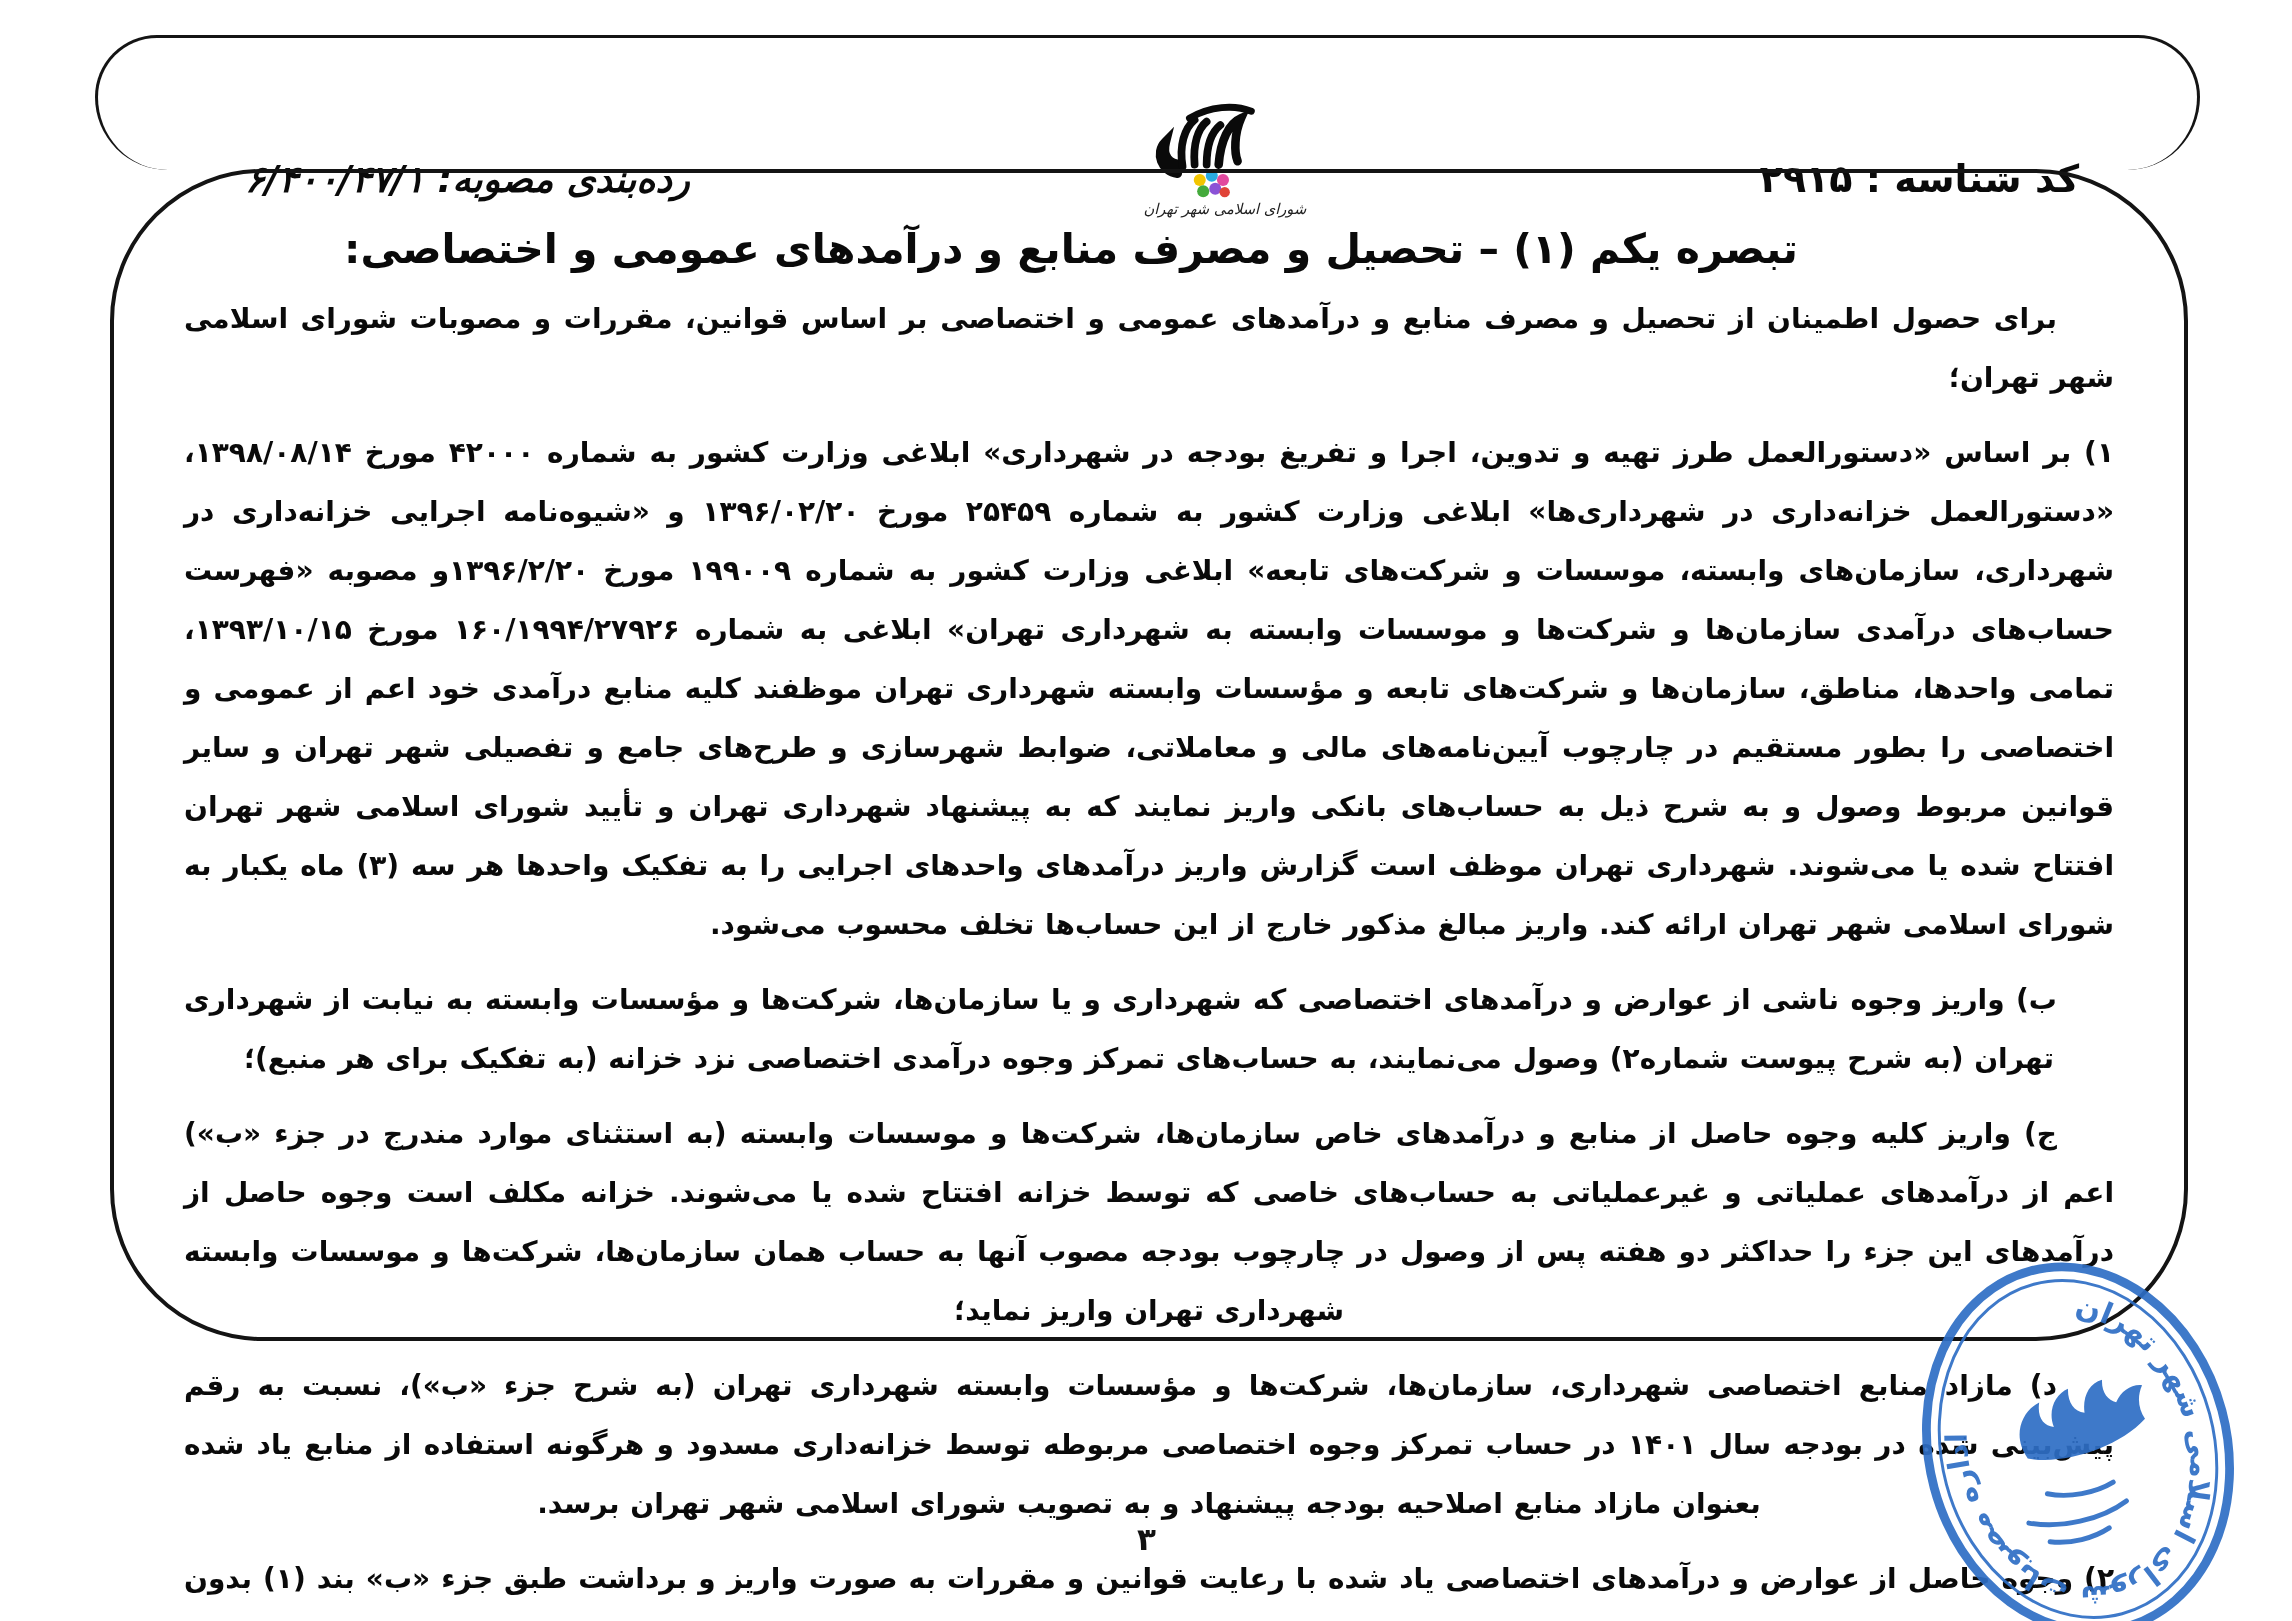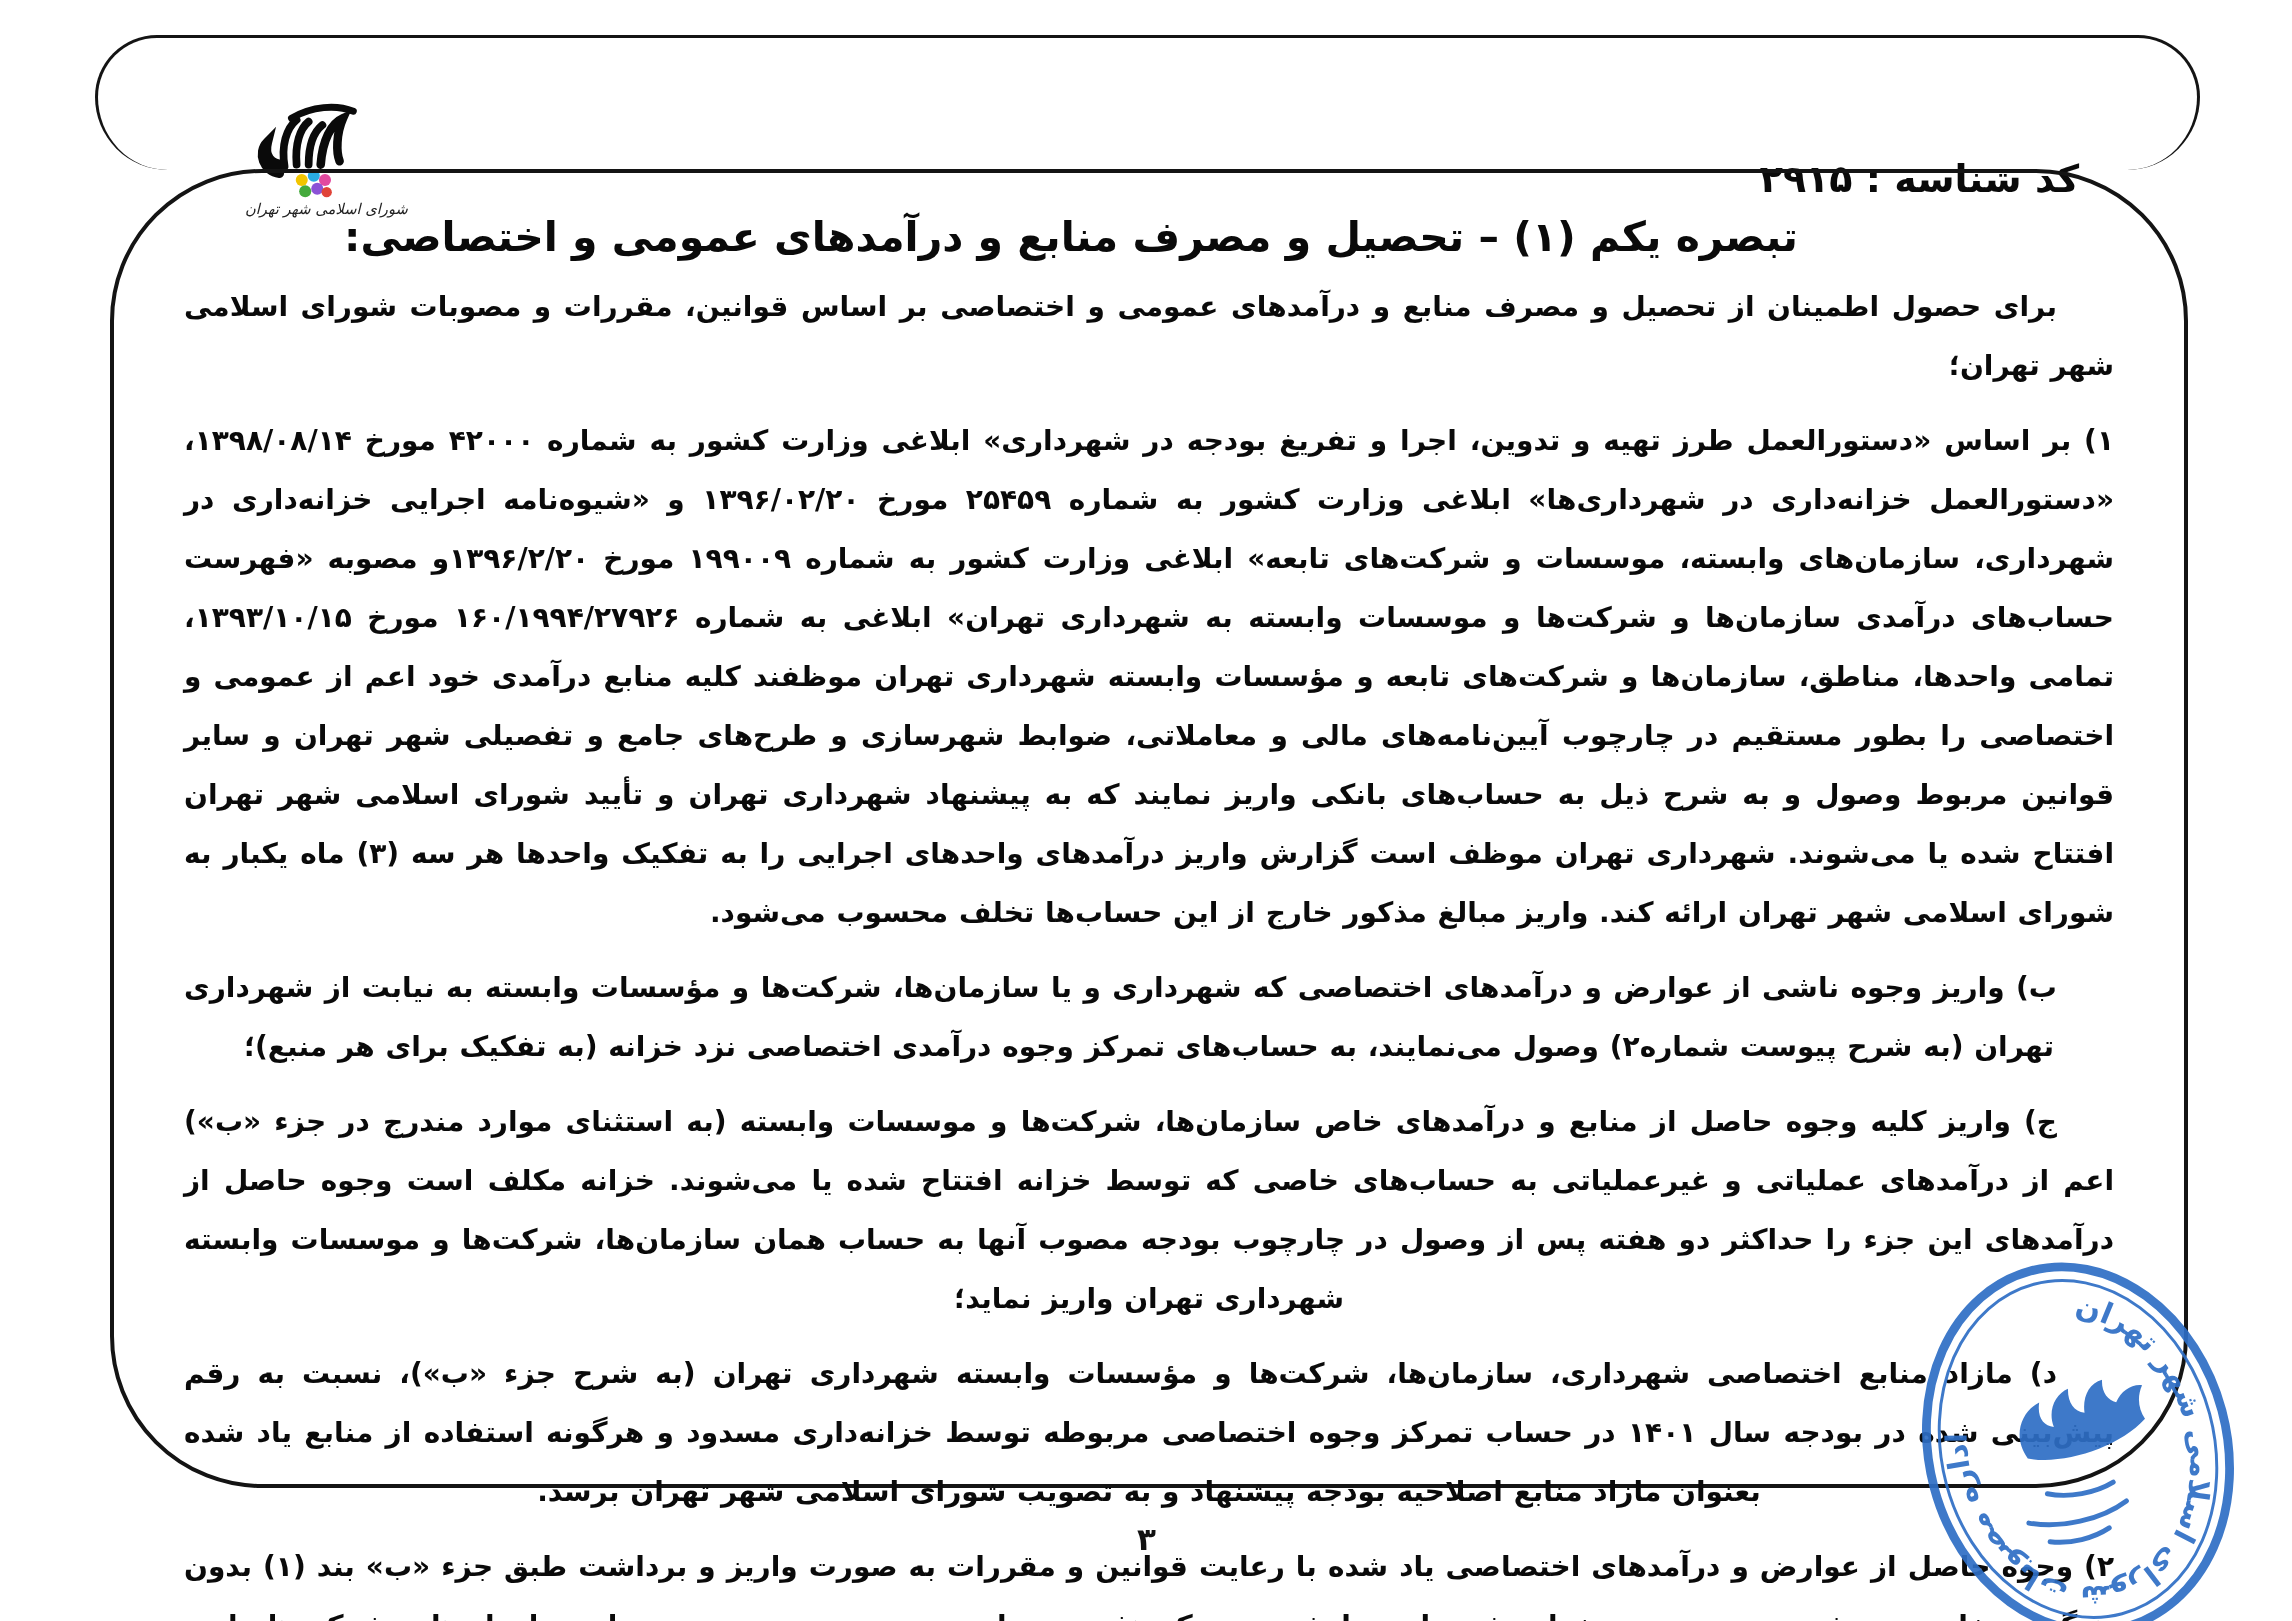--- a/index.html
+++ b/index.html
@@ -20,25 +20,25 @@
     justify-content:space-between;
     direction:rtl;
     padding:0 118px 0 147px;box-sizing:border-box;
   }
   .header-code{font-size:38px;font-weight:bold;white-space:nowrap;transform:translateY(31px);}
   .header-class{font-size:37px;font-weight:bold;white-space:nowrap;font-style:italic;transform:translateY(31px);}
   .logo-wrap{display:flex;flex-direction:column;align-items:flex-end;transform:translateY(47px);}
   .logo-caption{font-size:14.7px;color:#222;margin-top:-5.9px;font-style:italic;letter-spacing:-0.5px;}
   
   .doc-frame{
-    position:absolute;left:110px;top:169px;width:2078px;height:1319px;
+    position:absolute;left:110px;top:169px;width:2078px;height:1172px;
     border:4.9px solid #141414;border-radius:152px;
     box-sizing:border-box;
     direction:rtl;
-    padding:34px 54px 0 54px;
+    padding:46px 54px 0 54px;
   }
   .doc-title{
     text-align:center;
     font-size:41px;font-weight:bold;
     margin:5.9px 0 11.8px 0;
     transform:translateX(-78px); 
   }
   .para{
     margin:16px;
     font-size:28px;font-weight:700;
@@ -78,20 +78,21 @@
         <circle cx="66" cy="100" r="7" fill="#f2c500"></circle>
         <circle cx="80" cy="95" r="7" fill="#2aabe2"></circle>
         <circle cx="93" cy="100" r="7" fill="#e2499f"></circle>
         <circle cx="70" cy="113" r="7" fill="#44aa3c"></circle>
         <circle cx="84" cy="110" r="7" fill="#8b52d6"></circle>
         <circle cx="95" cy="114" r="6" fill="#e04338"></circle>
       </svg>
       <div class="logo-caption">شورای اسلامی شهر تهران</div>
     </div>
 
+    <div class="header-class">رده‌بندی مصوبه: ۶/۴۰۰/۴۷/۱</div>
   </div>
 
   <div class="doc-frame">
     <div class="doc-title">تبصره یکم (۱) – تحصیل و مصرف منابع و درآمدهای عمومی و اختصاصی:</div>
 
     <p class="para indent">برای حصول اطمینان از تحصیل و مصرف منابع و درآمدهای عمومی و اختصاصی بر اساس قوانین، مقررات و مصوبات شورای اسلامی شهر تهران؛</p>
     <p class="para">۱) بر اساس «دستورالعمل طرز تهیه و تدوین، اجرا و تفریغ بودجه در شهرداری» ابلاغی وزارت کشور به شماره ۴۲۰۰۰ مورخ ۱۳۹۸/۰۸/۱۴، «دستورالعمل خزانه‌داری در شهرداری‌ها» ابلاغی وزارت کشور به شماره ۲۵۴۵۹ مورخ ۱۳۹۶/۰۲/۲۰ و «شیوه‌نامه اجرایی خزانه‌داری در شهرداری، سازمان‌های وابسته، موسسات و شرکت‌های تابعه» ابلاغی وزارت کشور به شماره ۱۹۹۰۰۹ مورخ ۱۳۹۶/۲/۲۰و مصوبه «فهرست حساب‌های درآمدی سازمان‌ها و شرکت‌ها و موسسات وابسته به شهرداری تهران» ابلاغی به شماره ۱۶۰/۱۹۹۴/۲۷۹۲۶ مورخ ۱۳۹۳/۱۰/۱۵، تمامی واحدها، مناطق، سازمان‌ها و شرکت‌های تابعه و مؤسسات وابسته شهرداری تهران موظفند کلیه منابع درآمدی خود اعم از عمومی و اختصاصی را بطور مستقیم در چارچوب آیین‌نامه‌های مالی و معاملاتی، ضوابط شهرسازی و طرح‌های جامع و تفصیلی شهر تهران و سایر قوانین مربوط وصول و به شرح ذیل به حساب‌های بانکی واریز نمایند که به پیشنهاد شهرداری تهران و تأیید شورای اسلامی شهر تهران افتتاح شده یا می‌شوند. شهرداری تهران موظف است گزارش واریز درآمدهای واحدهای اجرایی را به تفکیک واحدها هر سه (۳) ماه یکبار به شورای اسلامی شهر تهران ارائه کند. واریز مبالغ مذکور خارج از این حساب‌ها تخلف محسوب می‌شود.</p>
     <p class="para indent center-last">ب) واریز وجوه ناشی از عوارض و درآمدهای اختصاصی که شهرداری و یا سازمان‌ها، شرکت‌ها و مؤسسات وابسته به نیابت از شهرداری تهران (به شرح پیوست شماره۲) وصول می‌نمایند، به حساب‌های تمرکز وجوه درآمدی اختصاصی نزد خزانه (به تفکیک برای هر منبع)؛</p>
     <p class="para indent center-last">ج) واریز کلیه وجوه حاصل از منابع و درآمدهای خاص سازمان‌ها، شرکت‌ها و موسسات وابسته (به استثنای موارد مندرج در جزء «ب») اعم از درآمدهای عملیاتی و غیرعملیاتی به حساب‌های خاصی که توسط خزانه افتتاح شده یا می‌شوند. خزانه مکلف است وجوه حاصل از درآمدهای این جزء را حداکثر دو هفته پس از وصول در چارچوب بودجه مصوب آنها به حساب همان سازمان‌ها، شرکت‌ها و موسسات وابسته شهرداری تهران واریز نماید؛</p>
     <p class="para indent center-last">د) مازاد منابع اختصاصی شهرداری، سازمان‌ها، شرکت‌ها و مؤسسات وابسته شهرداری تهران (به شرح جزء «ب»)، نسبت به رقم پیش‌بینی شده در بودجه سال ۱۴۰۱ در حساب تمرکز وجوه اختصاصی مربوطه توسط خزانه‌داری مسدود و هرگونه استفاده از منابع یاد شده بعنوان مازاد منابع اصلاحیه بودجه پیشنهاد و به تصویب شورای اسلامی شهر تهران برسد.</p>

